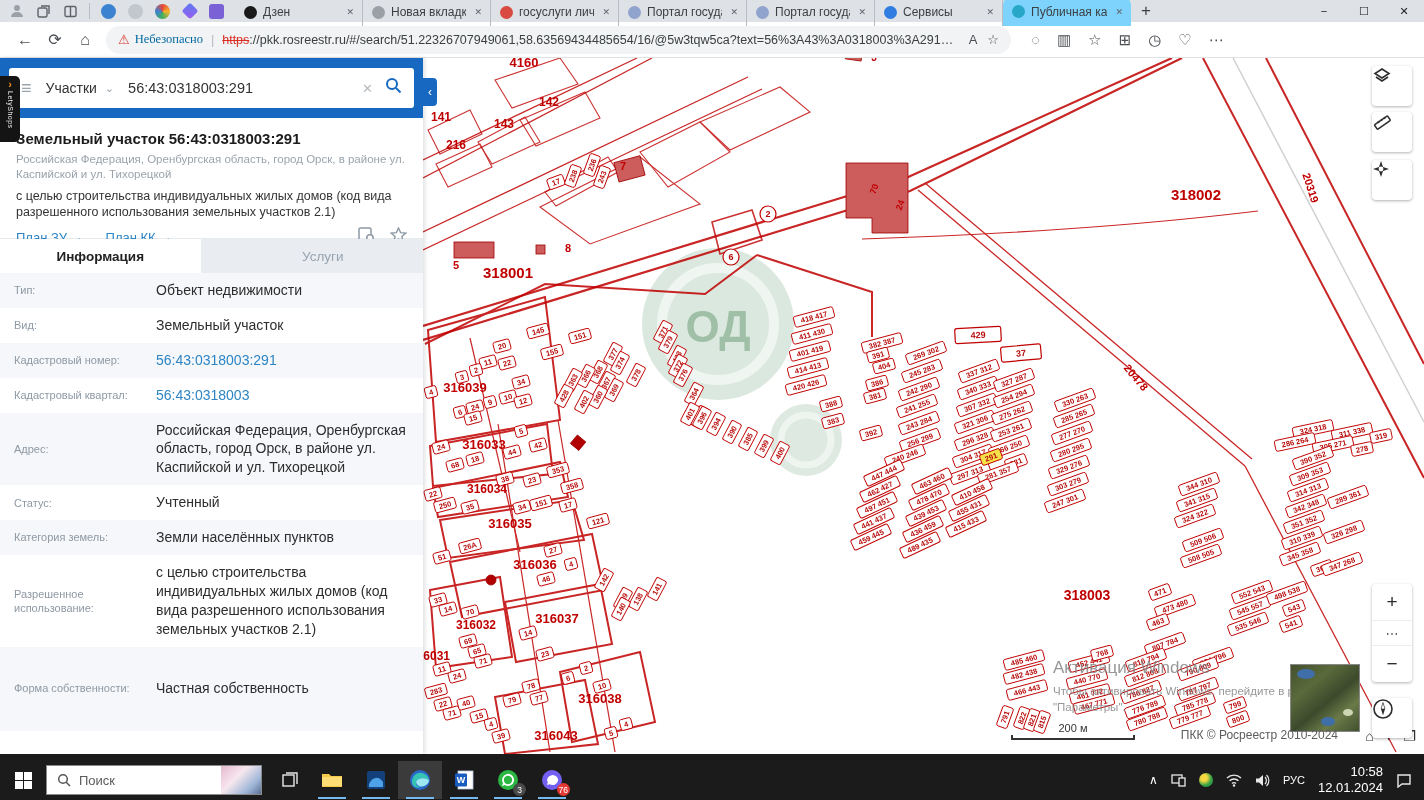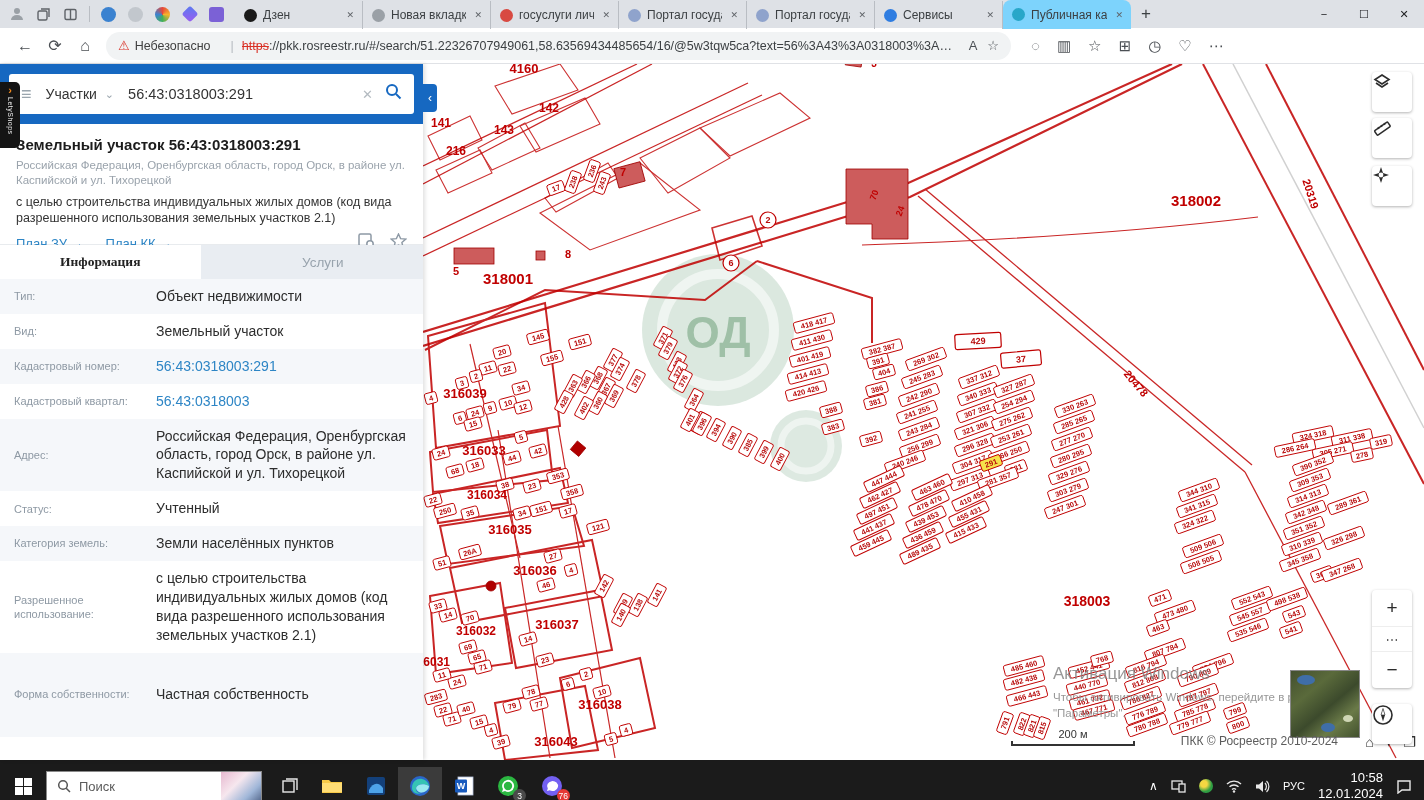--- a/index.html
+++ b/index.html
@@ -1,38 +1,38 @@
 <!DOCTYPE html>
 <html><head>
 <meta charset="utf-8">
 <style>
   * { margin:0; padding:0; box-sizing:border-box; }
   html,body { width:1424px; height:800px; overflow:hidden; font-family:"Liberation Sans", sans-serif; background:#fff; }
 
   
-  .tabstrip { height:28px; background:#dee1e6; display:flex; align-items:center; }
+  .tabstrip { height:22px; background:#dee1e6; display:flex; align-items:center; }
   .pinned { display:flex; align-items:center; gap:10px; padding:0 10px 0 8px; }
   .pic { width:17px; height:17px; display:flex; align-items:center; justify-content:center; font-size:12px; color:#5f6368; }
   .pic .dot { width:15px; height:15px; border-radius:50%; }
   .vsep { width:1px; height:16px; background:#b9bdc3; }
   #tabs { display:flex; align-items:flex-end; height:30px; }
   .tab { width:128px; height:28px; display:flex; align-items:center; gap:6px; padding:0 6px 0 9px; font-size:12px; color:#3c4043; border-right:1px solid #b9bdc3; overflow:hidden; }
   .tab.active { background:#7dd3fc; border-radius:8px 8px 0 0; border-right:none; height:29px; }
   .tfav { width:13px; height:13px; border-radius:50%; flex:0 0 13px; }
   .tlabel { flex:1; white-space:nowrap; overflow:hidden; }
   .tclose { color:#5f6368; font-size:9px; padding:2px; }
   .newtab { background:none; border:none; font-size:17px; color:#3c4043; padding:0 10px; }
   .wincontrols { margin-left:auto; display:flex; }
   .wc { width:40px; height:30px; display:flex; align-items:center; justify-content:center; font-size:11px; color:#202124; }
 
   .addressbar { height:36px; background:#fff; display:flex; align-items:center; padding:0 10px; border-bottom:1px solid #e0e2e6; }
   .navbtn { width:30px; text-align:center; font-size:16px; color:#4b4f54; }
   .urlpill { flex:0 1 905px; height:28px; background:#f1f3f4; border-radius:15px; display:flex; align-items:center; padding:0 12px; margin:0 6px; font-size:12.5px; color:#3c4043; overflow:hidden; }
   .warn-tri { color:#d93025; font-size:13px; margin-right:5px; }
-  .warn-txt { color:#404040; margin-right:20px; white-space:nowrap; }
+  .warn-txt { color:#0369a1; margin-right:8px; white-space:nowrap;font-family:Liberation Serif, serif; }
   .pill-sep { color:#b6bac0; margin-right:8px; }
   .https-strike { color:#d93025; text-decoration:line-through; }
   .urltext { white-space:nowrap; overflow:hidden; text-overflow:ellipsis; flex:1; }
   .pill-ico { margin-left:10px; color:#4b4f54; font-size:13px; white-space:nowrap; }
   .bar-icons { display:flex; align-items:center; gap:17px; margin-left:14px; color:#4b4f54; font-size:15px; }
 
   
   .content { position:relative; height:696px; background:#fff; }
 
   
@@ -53,21 +53,21 @@
   .card { padding:12px 16px 10px; border-bottom:1px solid #e8ebee; height:121px; }
   .card h1 { font-size:15px; color:#1c1c1c; margin-bottom:5px; }
   .card .addr { font-size:11.5px; color:#9aa3ac; line-height:1.3; margin-bottom:6px; }
   .card .purpose { font-size:12.5px; color:#333; line-height:1.3; margin-bottom:7px; }
   .links { display:flex; gap:22px; align-items:center; }
   .plink { color:#2d85c5; font-size:13px; }
   .card-icons { margin-left:auto; display:flex; gap:14px; color:#8d99a5; font-size:16px; }
 
   .ptabs { display:flex; height:34px; }
   .ptab { flex:1; display:flex; align-items:center; justify-content:center; font-size:13.5px; }
-  .ptab.on { background:#fff; color:#222; font-weight:bold;font-family:Liberation Serif, serif; }
+  .ptab.on { background:#fff; color:#222; font-weight:bold; }
   .ptab.off { background:#e9edf2; color:#98a3ad;padding-left:22px; }
 
   #info-table { height:481px; overflow:hidden; }
   .irow { display:grid; grid-template-columns:142px 1fr; padding:8px 10px 8px 14px; min-height:33px; align-items:center; }
   .irow:nth-child(odd) { background:#f5f7fa; }
   .irow:nth-child(5) { min-height:66px; }
   .irow:nth-child(9) { min-height:84px; }
   .ilabel { font-size:11px; color:#8e99a4; line-height:1.3; }
   .ivalue { font-size:14px; color:#2d2d2d; line-height:1.35; }
   .ivalue.link { color:#2d85c5; }

